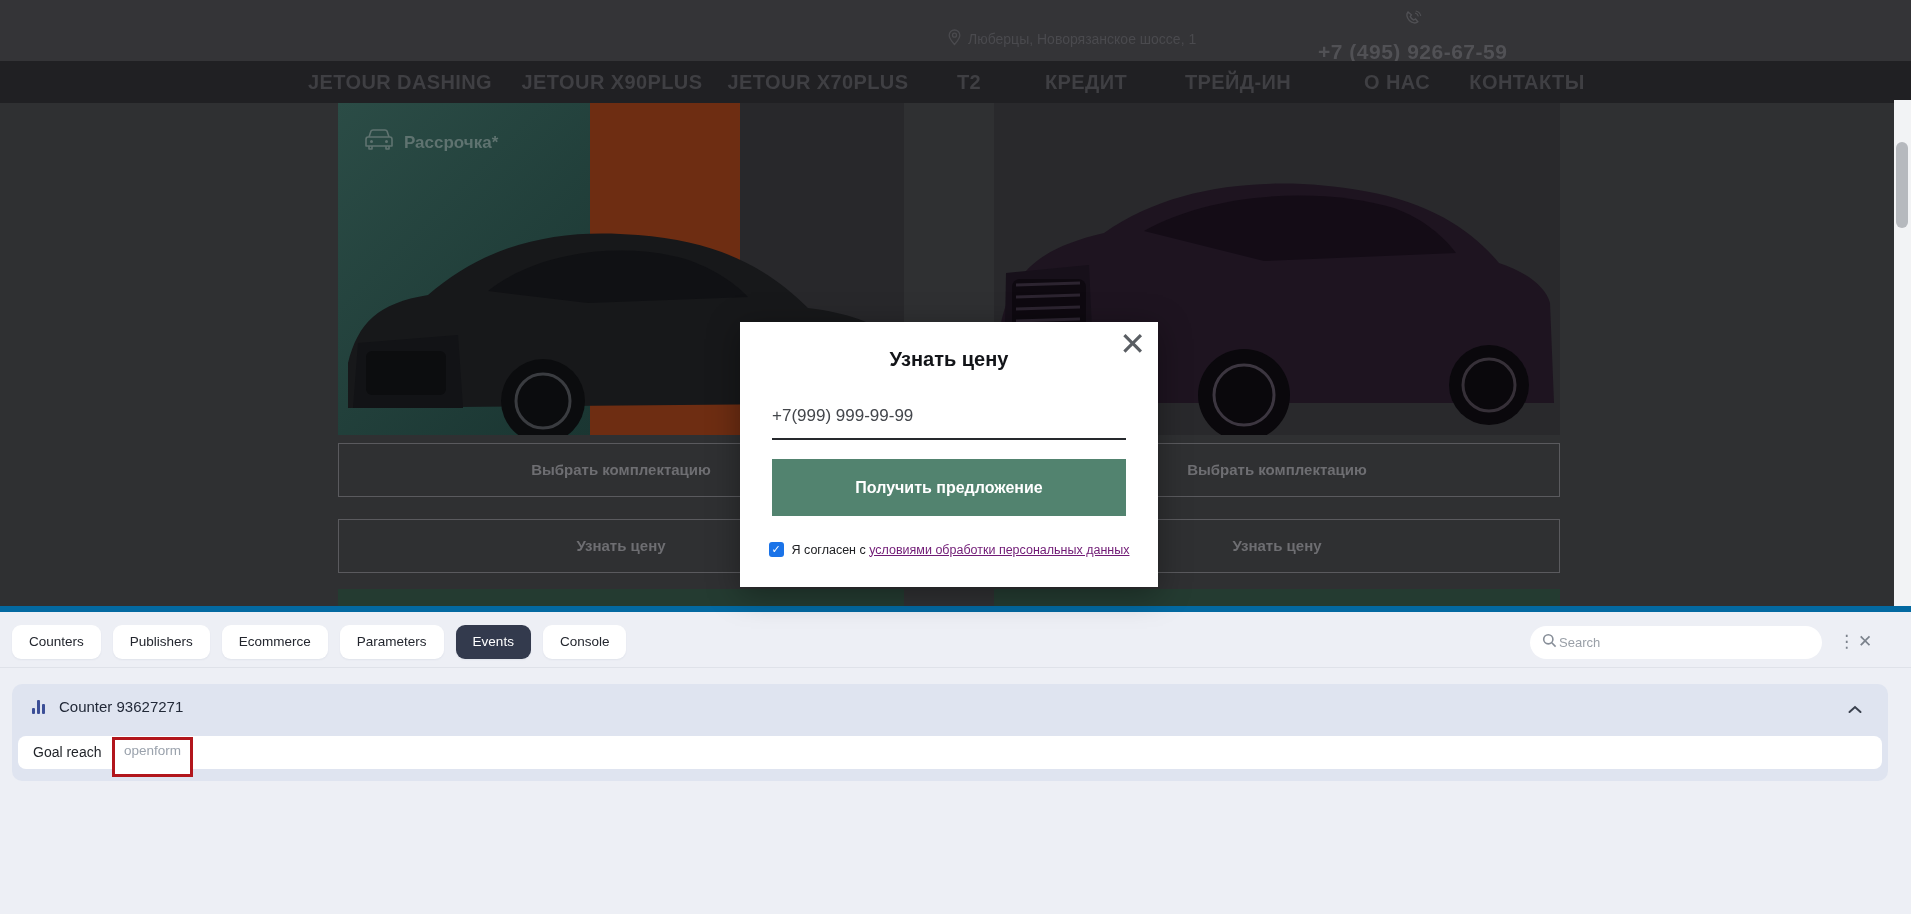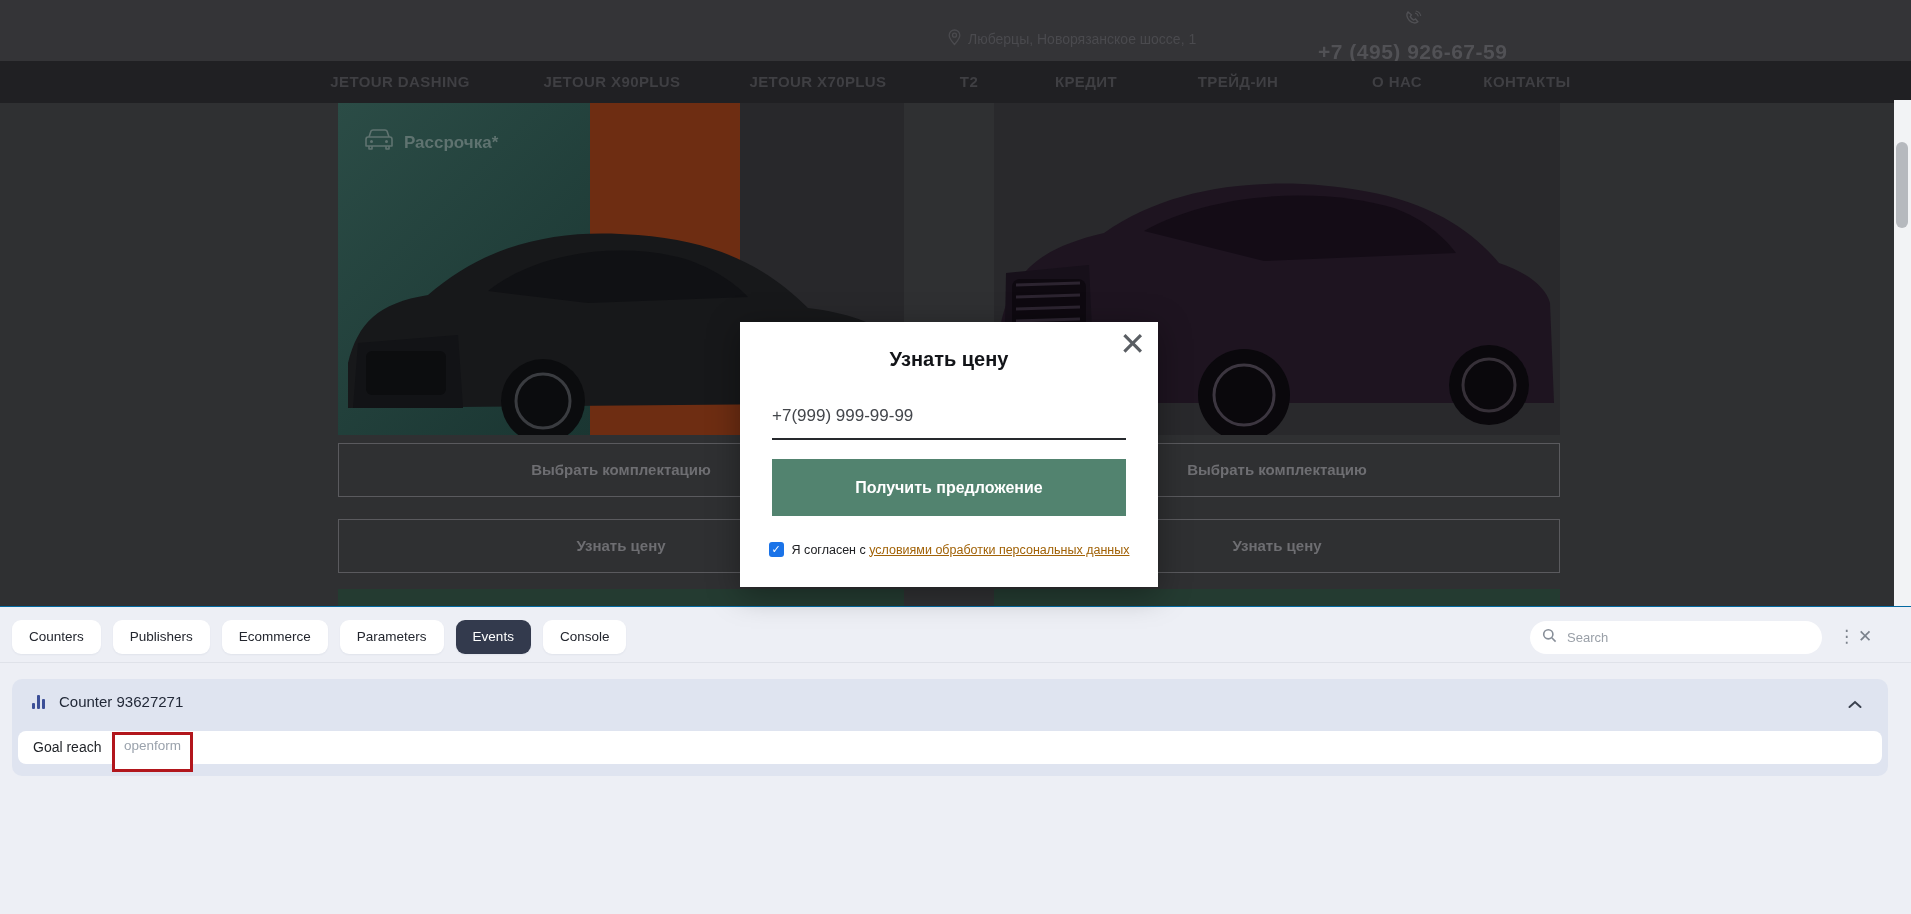--- a/index.html
+++ b/index.html
@@ -15,21 +15,21 @@
   .logo-divider{width:2px;height:30px;background:#47474b;}
   .logo-dealer{font-size:34px;font-weight:bold;letter-spacing:1px;color:#454548;}
   .addr{position:absolute;left:948px;top:22px;display:flex;align-items:center;gap:7px;color:#4a4a4e;font-size:14px;margin-top:7px;}
   .phone-block{position:absolute;left:1318px;top:10px;text-align:right;}
   .phone-row{display:flex;align-items:center;gap:8px;flex-direction:column;}
   .phone-num{font-size:21px;font-weight:bold;color:#515155;letter-spacing:.5px;}
   .callback{display:inline-block;margin-top:3px;font-size:12px;color:#47474b;border-bottom:1px dashed #47474b;}
 
   .site-nav{position:absolute;left:0;top:61px;width:1911px;height:42px;background:#202023;}
   .nav-item{position:absolute;top:0;height:42px;line-height:42px;transform:translateX(-50%);
-    font-size:15px;font-weight:bold;letter-spacing:.4px;color:#3f3f43;white-space:nowrap;}
+    font-size:20px;font-weight:bold;letter-spacing:.4px;color:#3f3f43;white-space:nowrap;}
 
   .card{position:absolute;top:103px;width:566px;height:332px;overflow:hidden;background:#29292c;}
   .card-left{left:338px;background:linear-gradient(135deg,#2b4c46 0%,#1b3733 60%,#16302c 100%);}
   .card-left .orange{position:absolute;left:252px;top:0;width:150px;height:100%;background:#6e2d12;}
   .card-left .dark-tail{position:absolute;left:402px;top:0;width:164px;height:100%;background:#28282b;}
   .card-right{left:994px;background:#29292c;}
   .badge{position:absolute;left:26px;top:24px;display:flex;align-items:center;gap:10px;color:#5f7370;font-size:17px;font-weight:bold;z-index:3;}
   .car-svg{position:absolute;bottom:-8px;left:0;z-index:2;}
 
   .ghost-btn{position:absolute;width:566px;height:54px;border:1px solid #5a5a5e;background:transparent;
@@ -46,30 +46,30 @@
   .modal-close{position:absolute;top:6px;right:12px;font-size:32px;font-weight:300;color:#5a5e63;line-height:1;cursor:pointer;}
   .modal-title{margin-top:26px;text-align:center;font-size:20px;font-weight:bold;color:#121418;}
   .modal-input{position:absolute;left:32px;top:84px;width:354px;border:none;border-bottom:2px solid #26292d;
     font-size:17px;color:#3c4043;padding:0 0 12px 0;outline:none;background:transparent;}
   .modal-input::placeholder{color:#43464b;opacity:1;}
   .modal-submit{position:absolute;left:32px;top:137px;width:354px;height:57px;background:#52836f;border:none;
     color:#ffffff;font-size:16px;font-weight:bold;cursor:pointer;}
   .consent{position:absolute;left:0;top:220px;width:418px;display:flex;justify-content:center;align-items:center;gap:8px;}
   .checkbox{width:15px;height:15px;background:#1a73e8;border-radius:3px;color:#fff;font-size:11px;line-height:15px;text-align:center;flex:0 0 auto;}
   .consent-text{font-size:12.5px;color:#202124;white-space:nowrap;}
-  .consent-text a{color:#a16207;text-decoration:underline;}
-
-  
-  .panel{position:absolute;left:0;top:606px;width:1911px;height:308px;background:#edeff5;border-top:1px solid #0369a1;padding-left:44px;}
+  .consent-text a{color:#701a75;text-decoration:underline;}
+
+  
+  .panel{position:absolute;left:0;top:606px;width:1911px;height:308px;background:#edeff5;border-top:6px solid #0369a1;padding-left:44px;}
   .tabs{position:absolute;left:12px;top:13px;display:flex;gap:12px;}
   .tab{height:34px;line-height:34px;padding:0 17px;background:#ffffff;border-radius:9px;font-size:13.5px;color:#23262e;
     box-shadow:0 1px 2px rgba(40,50,80,.06);cursor:pointer;white-space:nowrap;}
   .tab.active{background:#333a4d;color:#ffffff;}
   .search-pill{position:absolute;left:1530px;top:14px;width:292px;height:33px;background:#ffffff;border-radius:17px;
-    display:flex;align-items:center;padding:0 12px;gap:8px;}
+    display:flex;align-items:center;padding:0 12px;}
   .search-pill input{border:none;outline:none;flex:1;font-size:13px;color:#3c4043;background:transparent;}
   .search-pill input::placeholder{color:#9aa0a8;opacity:1;}
   .panel-kebab{position:absolute;left:1838px;top:19px;font-size:17px;color:#7b828c;cursor:pointer;}
   .panel-close{position:absolute;left:1858px;top:19px;font-size:17px;color:#7b828c;cursor:pointer;}
   .panel-divider{position:absolute;left:0;top:55px;width:1911px;height:1px;background:#dfe2e9;}
 
   .counter-card{position:absolute;left:12px;top:72px;width:1876px;height:97px;background:#dfe4f0;border-radius:10px;}
   .counter-head{position:absolute;left:20px;top:14px;display:flex;align-items:center;gap:14px;}
   .counter-title{font-size:15px;color:#222938;}
   .bars-icon{display:flex;align-items:flex-end;gap:2px;height:14px;}

